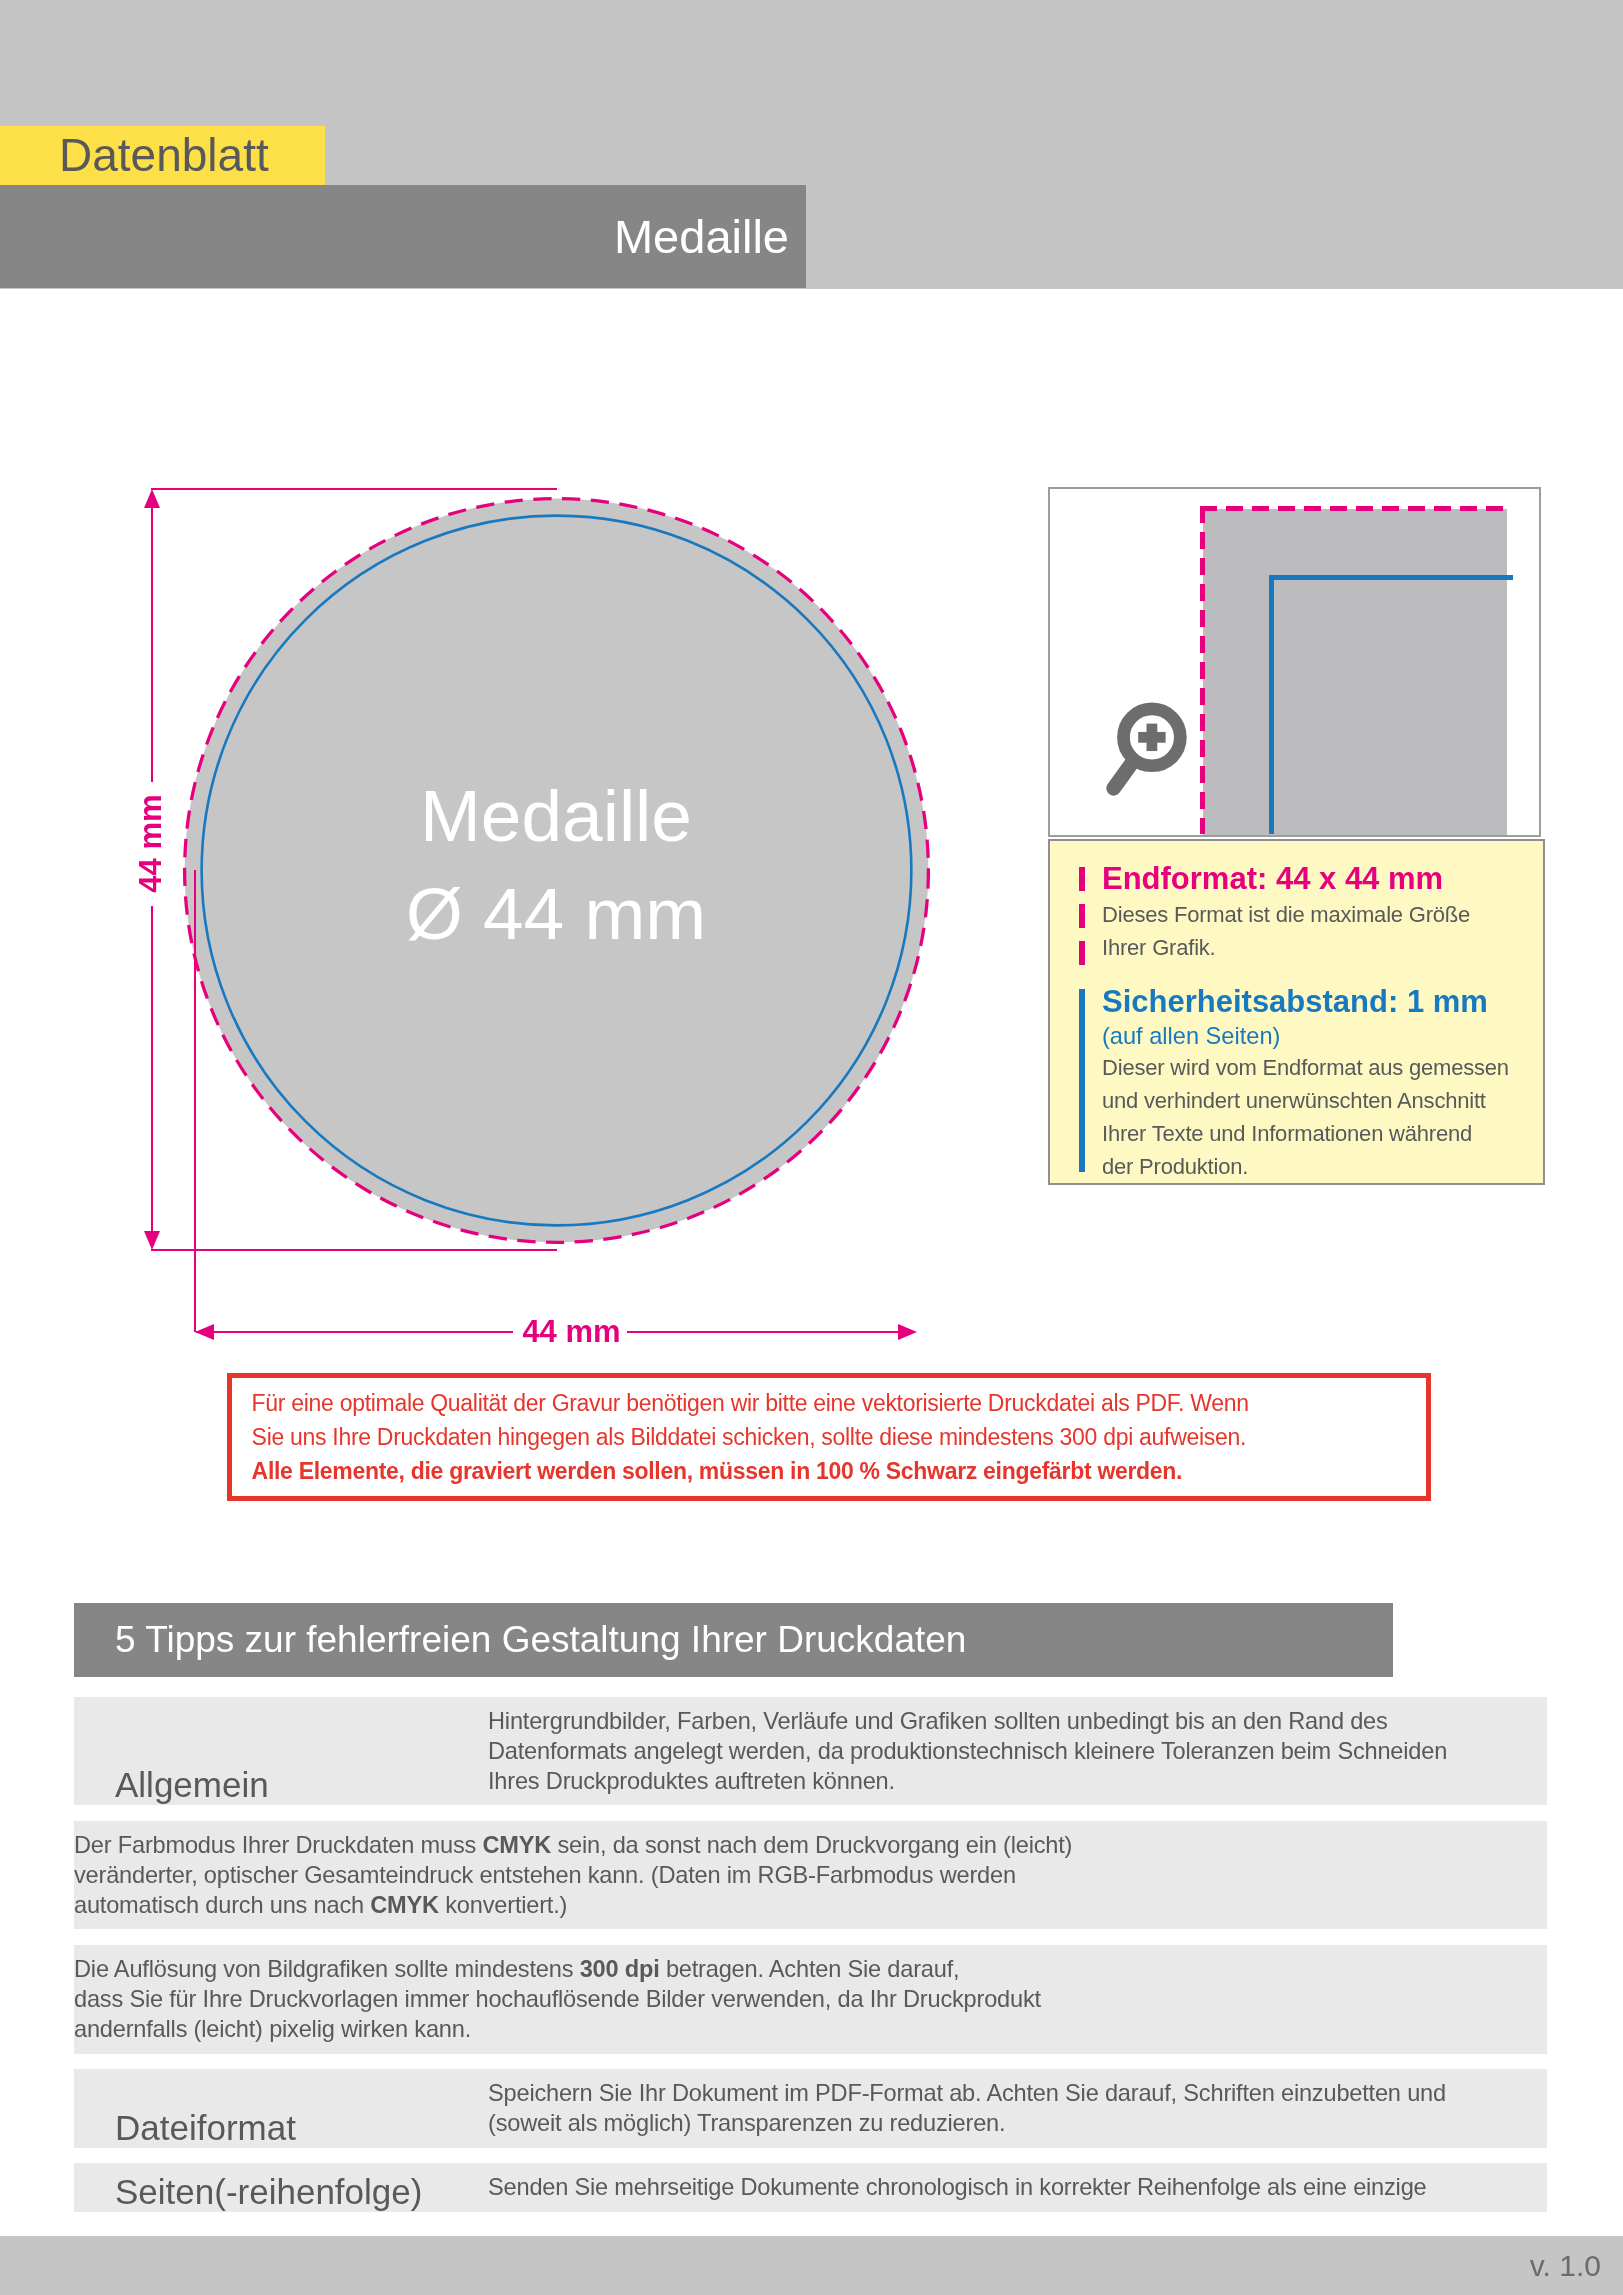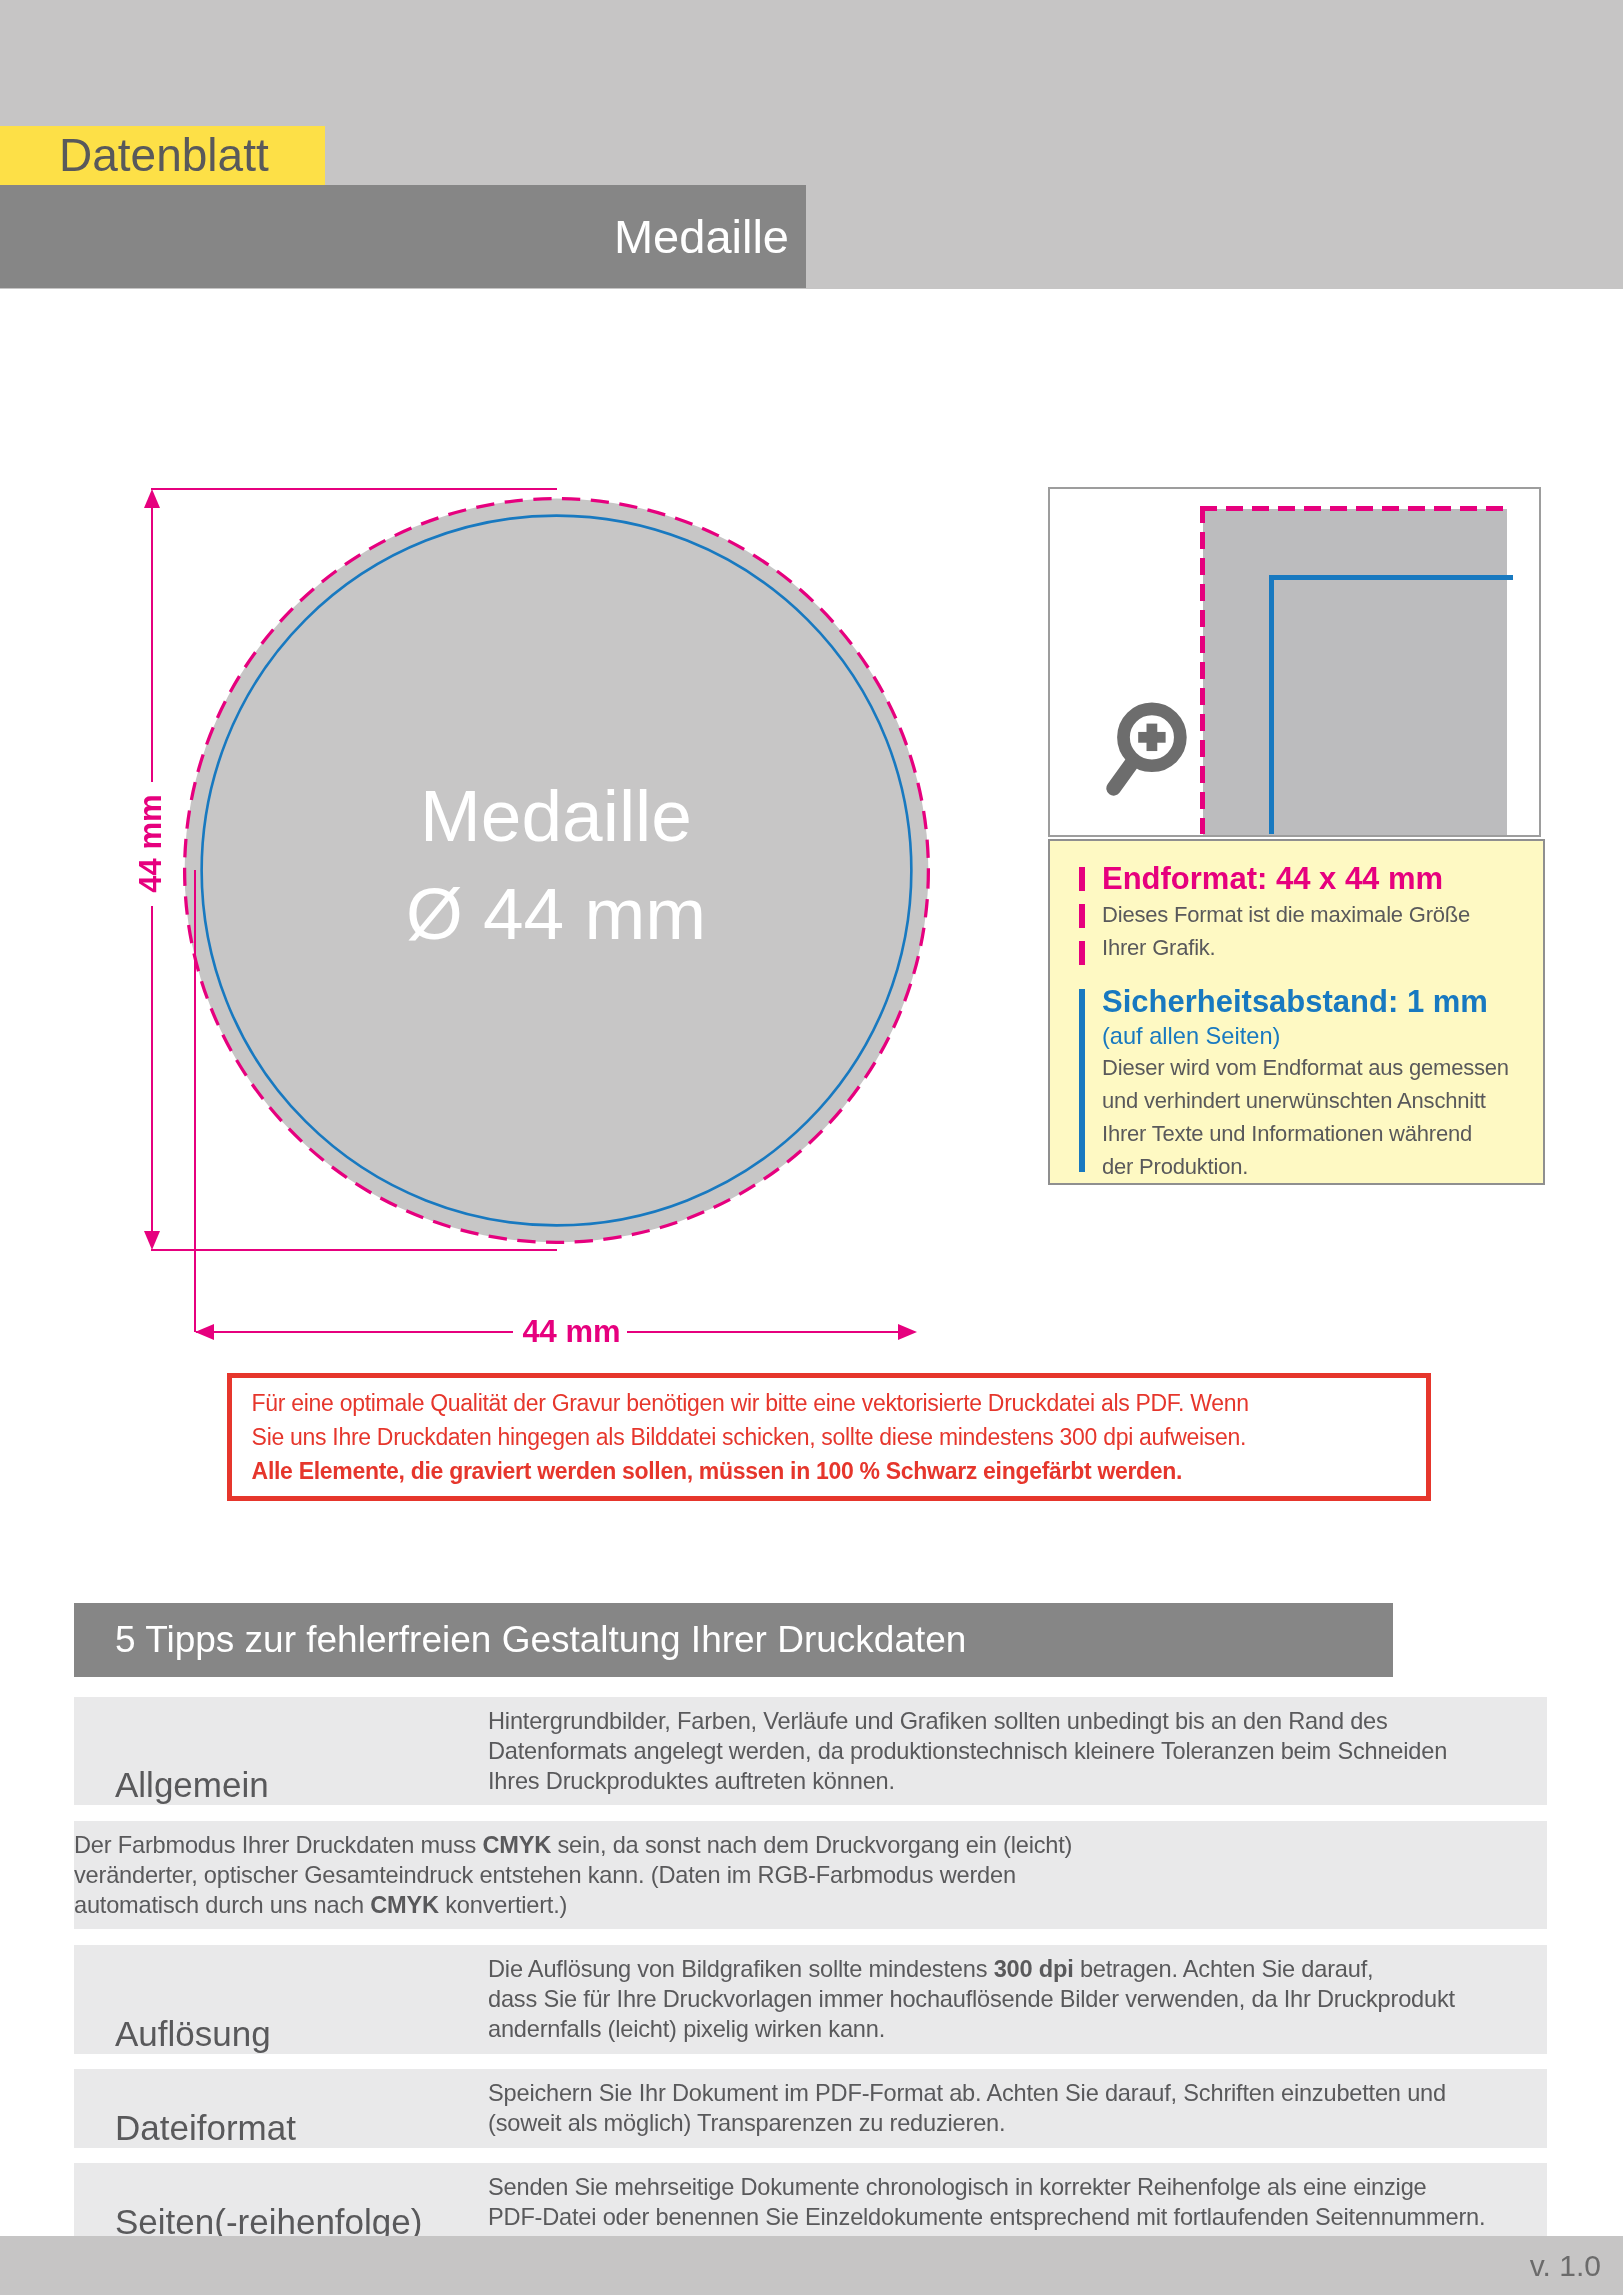--- a/index.html
+++ b/index.html
@@ -165,39 +165,37 @@
         </div>
       </div>
       <div class="tip-row">
         <div class="tip-lines">
           <div class="tip-line"><span>Der Farbmodus Ihrer Druckdaten muss </span><b>CMYK</b><span> sein, da sonst nach dem Druckvorgang ein (leicht)</span></div>
           <div class="tip-line"><span>veränderter, optischer Gesamteindruck entstehen kann. (Daten im RGB-Farbmodus werden</span></div>
           <div class="tip-line"><span>automatisch durch uns nach </span><b>CMYK</b><span> konvertiert.)</span></div>
         </div>
       </div>
       <div class="tip-row">
-        <div class="tip-label">Auflösung</div>
         <div class="tip-lines">
           <div class="tip-line"><span>Die Auflösung von Bildgrafiken sollte mindestens </span><b>300 dpi</b><span> betragen. Achten Sie darauf,</span></div>
           <div class="tip-line"><span>dass Sie für Ihre Druckvorlagen immer hochauflösende Bilder verwenden, da Ihr Druckprodukt</span></div>
           <div class="tip-line"><span>andernfalls (leicht) pixelig wirken kann.</span></div>
         </div>
       </div>
       <div class="tip-row">
         <div class="tip-label">Dateiformat</div>
         <div class="tip-lines">
           <div class="tip-line"><span>Speichern Sie Ihr Dokument im PDF-Format ab. Achten Sie darauf, Schriften einzubetten und</span></div>
           <div class="tip-line"><span>(soweit als möglich) Transparenzen zu reduzieren.</span></div>
         </div>
       </div>
       <div class="tip-row">
         <div class="tip-label">Seiten(-reihenfolge)</div>
         <div class="tip-lines">
           <div class="tip-line"><span>Senden Sie mehrseitige Dokumente chronologisch in korrekter Reihenfolge als eine einzige</span></div>
-          <div class="tip-line"><span>PDF-Datei oder benennen Sie Einzeldokumente entsprechend mit fortlaufenden Seitennummern.</span></div>
         </div>
       </div>
     </div>
 
   <div class="abs footer-band">
     <div class="txt">v. 1.0</div>
   </div>
 
 </div>
 

